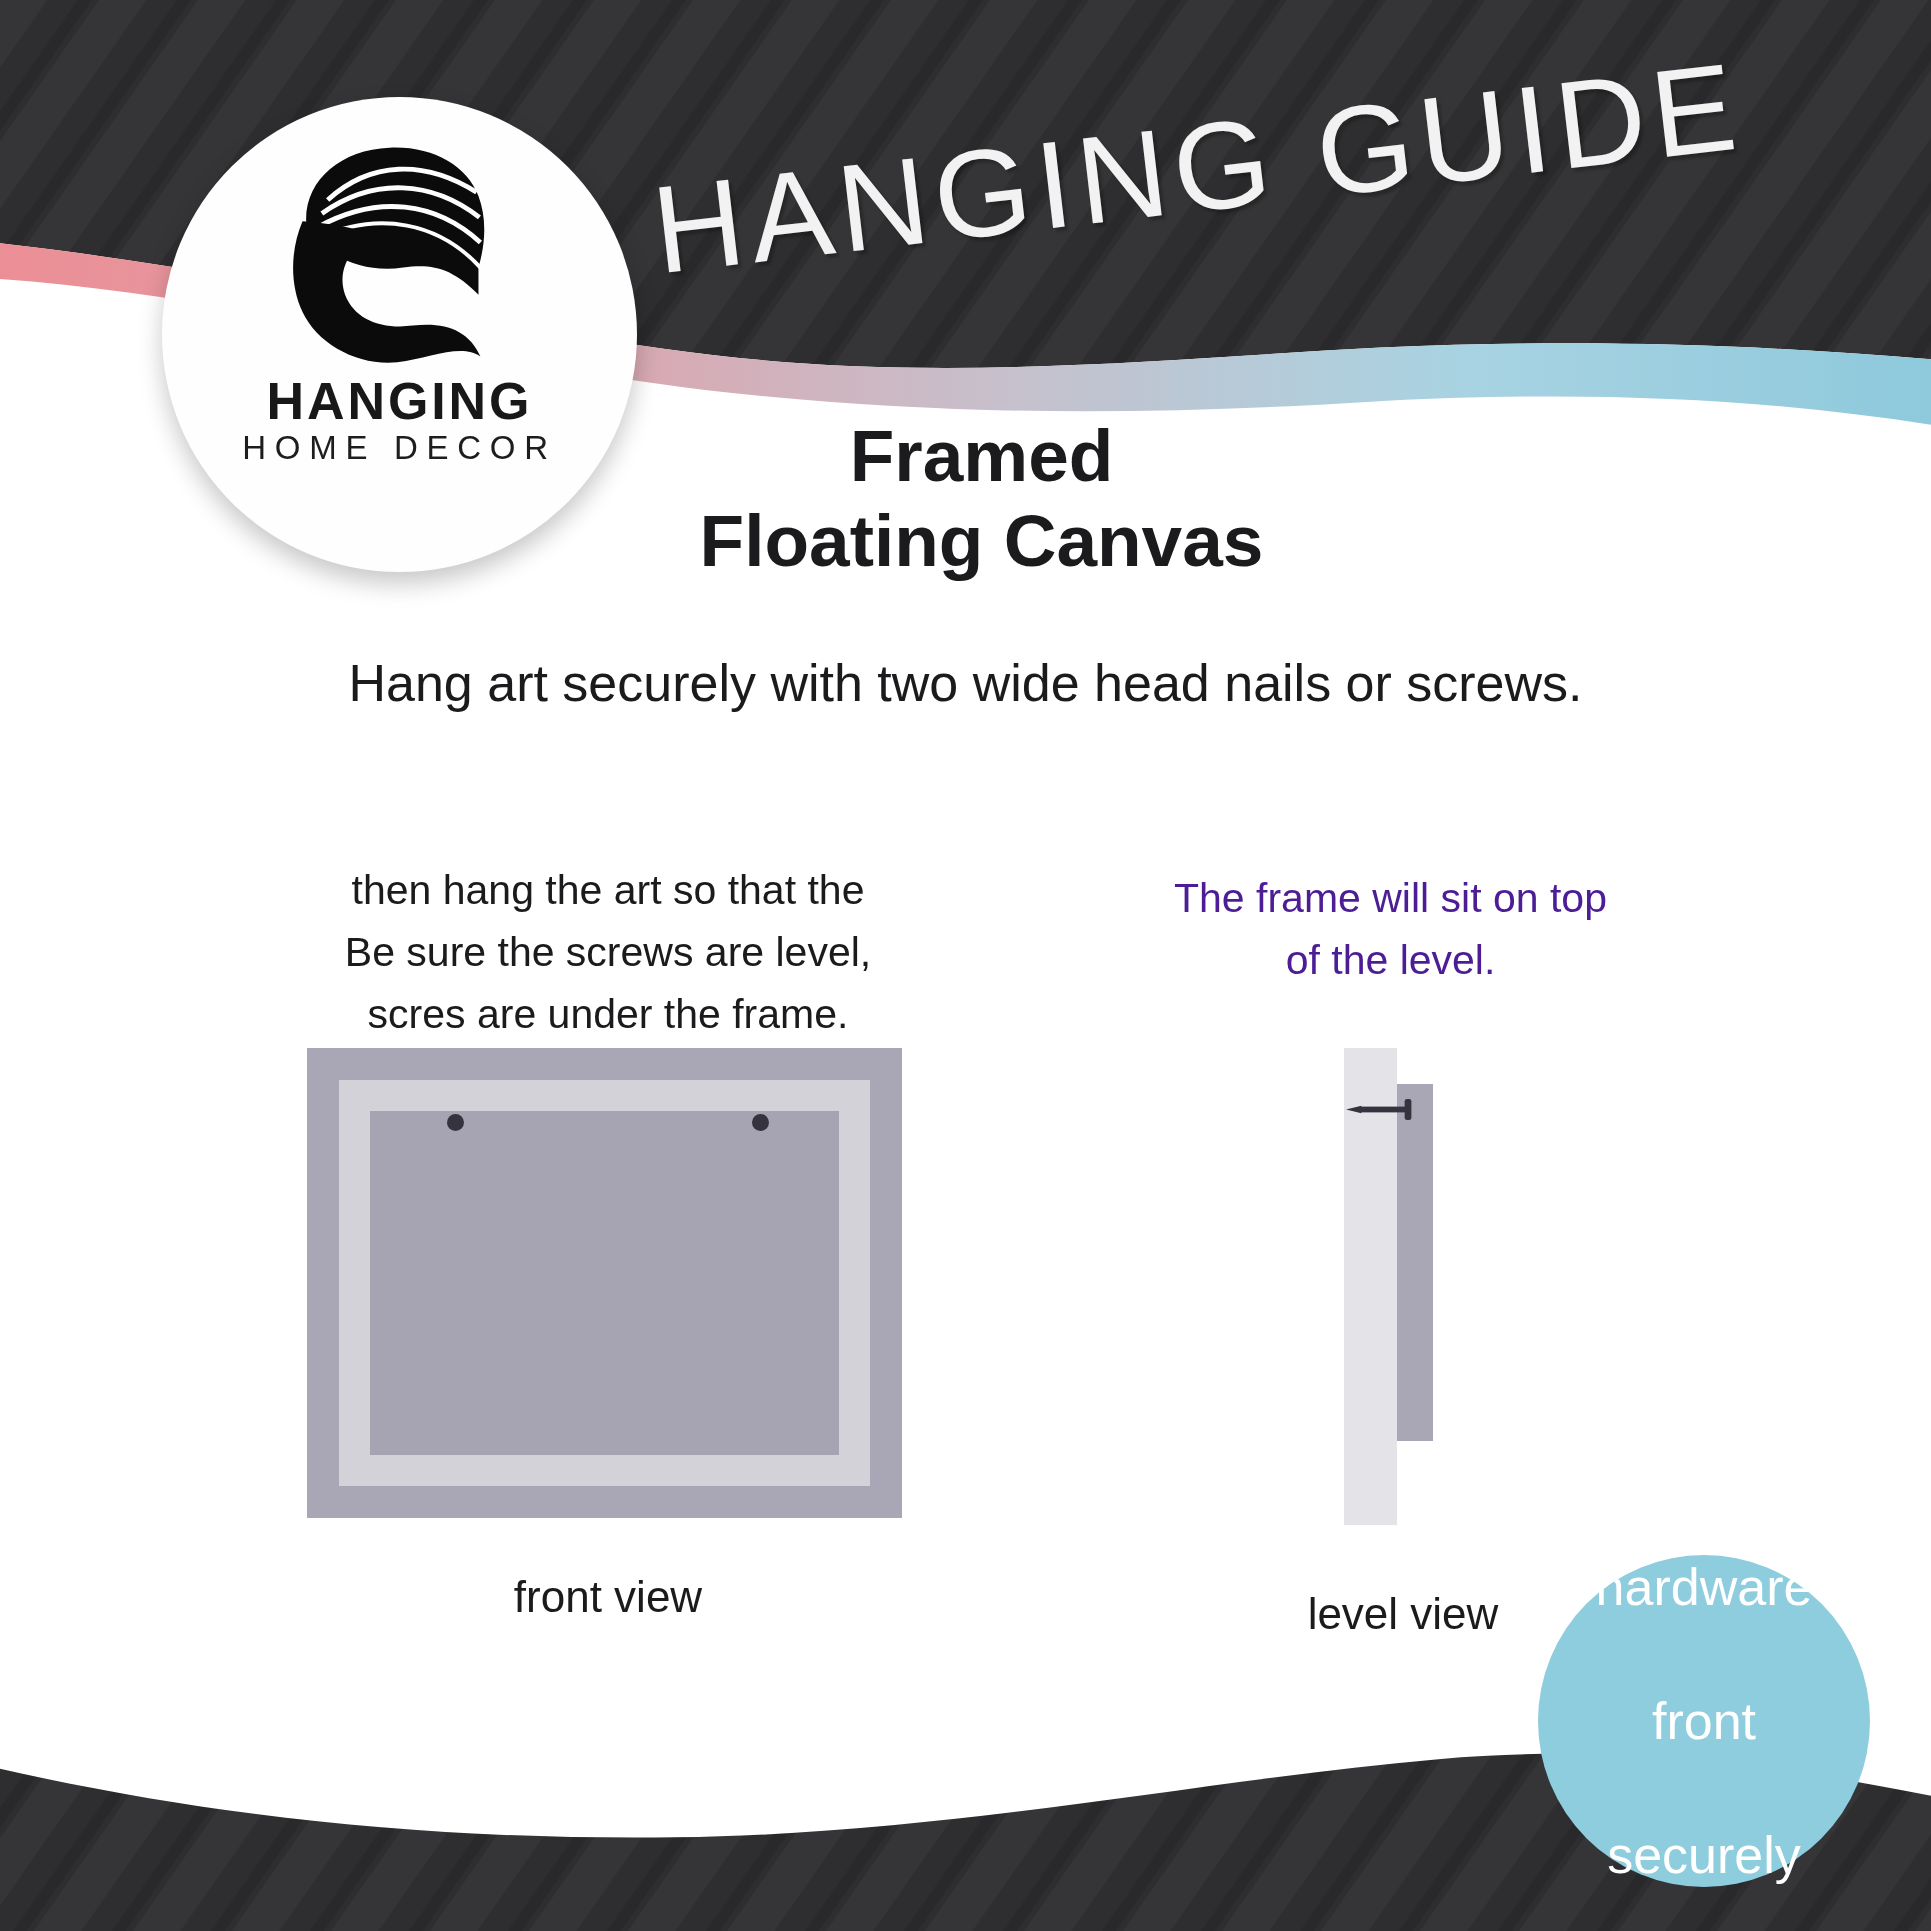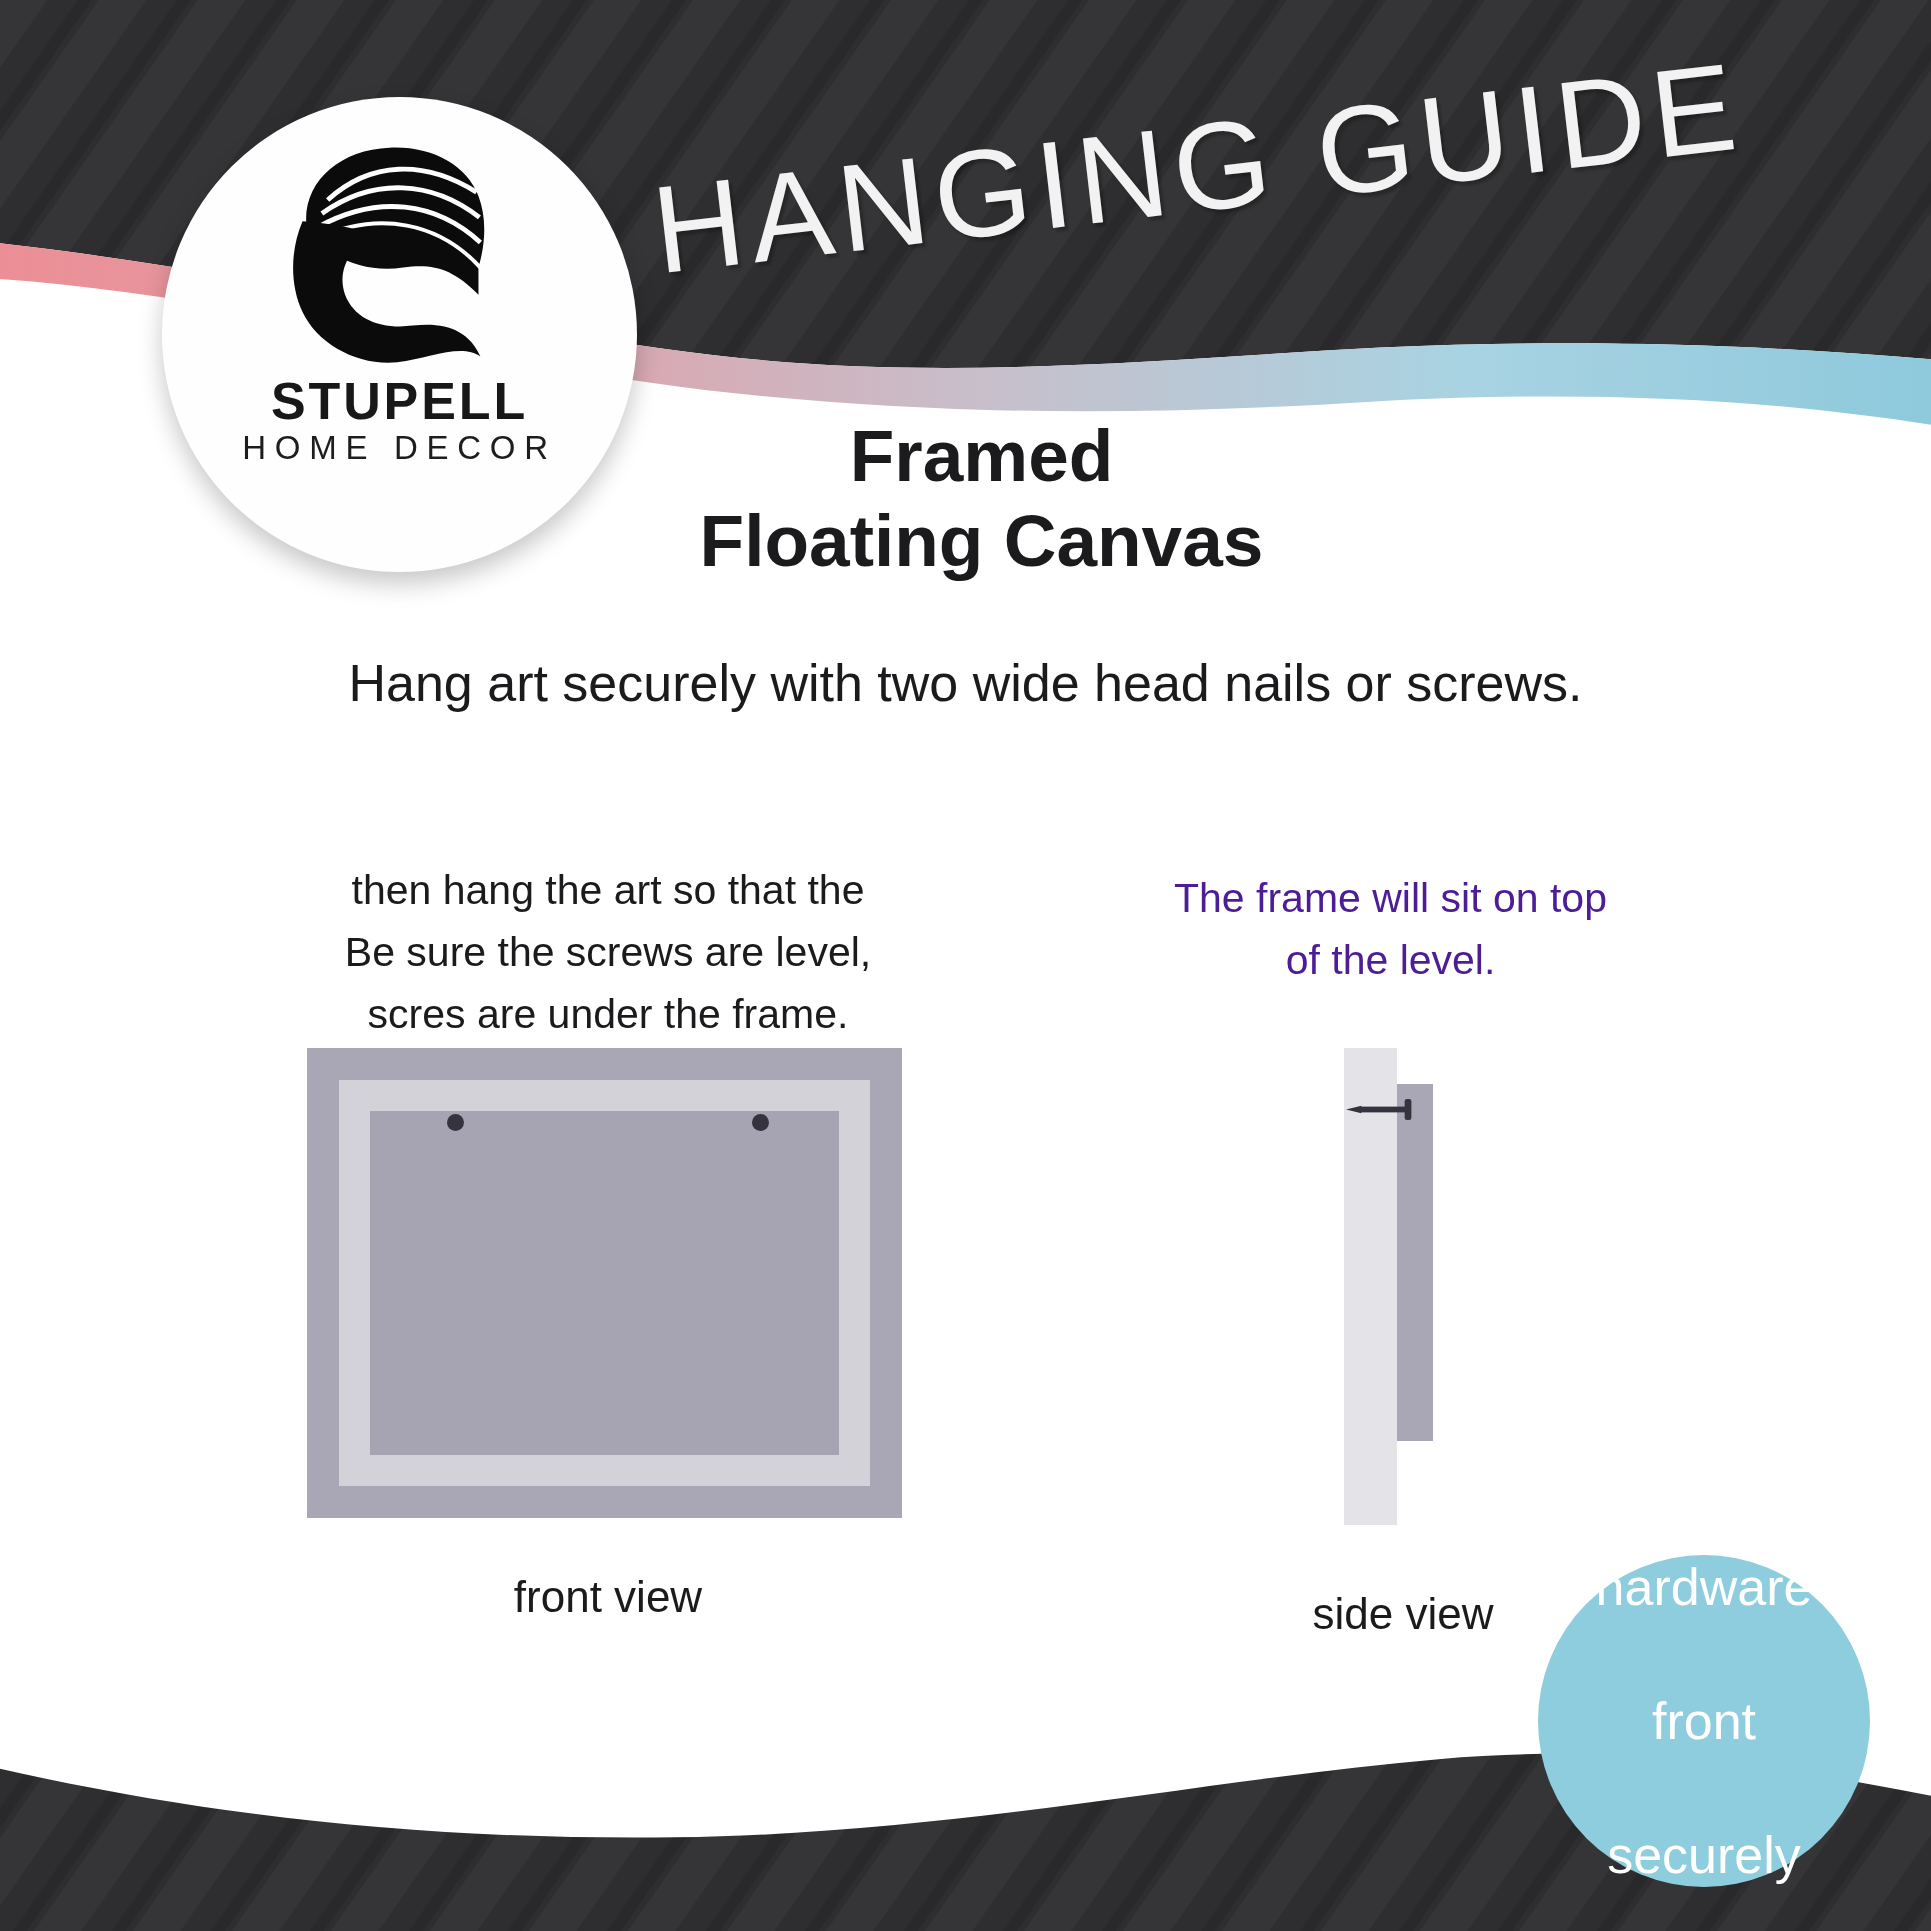--- a/index.html
+++ b/index.html
@@ -117,21 +117,21 @@
 
       <path d="M 18,88 C 14,44 52,10 104,8 C 148,6 184,26 196,58 C 204,80 204,104 196,132 L 196,160 C 168,132 148,128 118,132 C 78,138 38,122 18,88 Z" fill="#0c0b0c"></path>
 
       <path d="M 40,62 C 84,22 140,20 194,54" fill="none" stroke="#fefefe" stroke-width="5"></path>
       <path d="M 34,76 C 88,38 148,42 197,80" fill="none" stroke="#fefefe" stroke-width="5"></path>
       <path d="M 30,90 C 92,56 152,64 198,106" fill="none" stroke="#fefefe" stroke-width="5"></path>
       <path d="M 28,102 C 94,72 156,86 198,132" fill="none" stroke="#fefefe" stroke-width="4"></path>
 
       <path d="M 14,84 C 2,112 0,148 14,178 C 30,212 72,234 112,230 C 146,226 178,210 198,224 C 186,196 160,188 128,192 C 96,196 68,186 58,160 C 50,138 60,112 88,98 C 66,90 38,86 14,84 Z" fill="#0c0b0c"></path>
     </svg>
-    <div class="brand-name">STUPELL</div>
+    <div class="brand-name">HANGING</div>
     <div class="brand-tagline">HOME DECOR</div>
   </div>
 
   <div class="product-title">
     <div>Framed</div>
     <div>Floating Canvas</div>
   </div>
 
   <div class="intro">Hang art securely with two wide head nails or screws.</div>
 
@@ -154,21 +154,21 @@
 
   <div class="side-wall"></div>
   <div class="side-frame"></div>
   <svg class="nail" viewBox="0 0 78 26" aria-hidden="true">
     <polygon points="0,13 16,9 16,17" fill="#34333e"></polygon>
     <rect x="14" y="10" width="50" height="6" fill="#34333e"></rect>
     <rect x="61" y="2" width="7" height="22" rx="2.5" fill="#34333e"></rect>
   </svg>
 
   <div class="label front">front view</div>
-  <div class="label side">side view</div>
+  <div class="label side">level view</div>
 
   <div class="badge">
     <div>hardware</div>
     <div>front</div>
     <div>securely</div>
   </div>
 
 </div>
 
 

